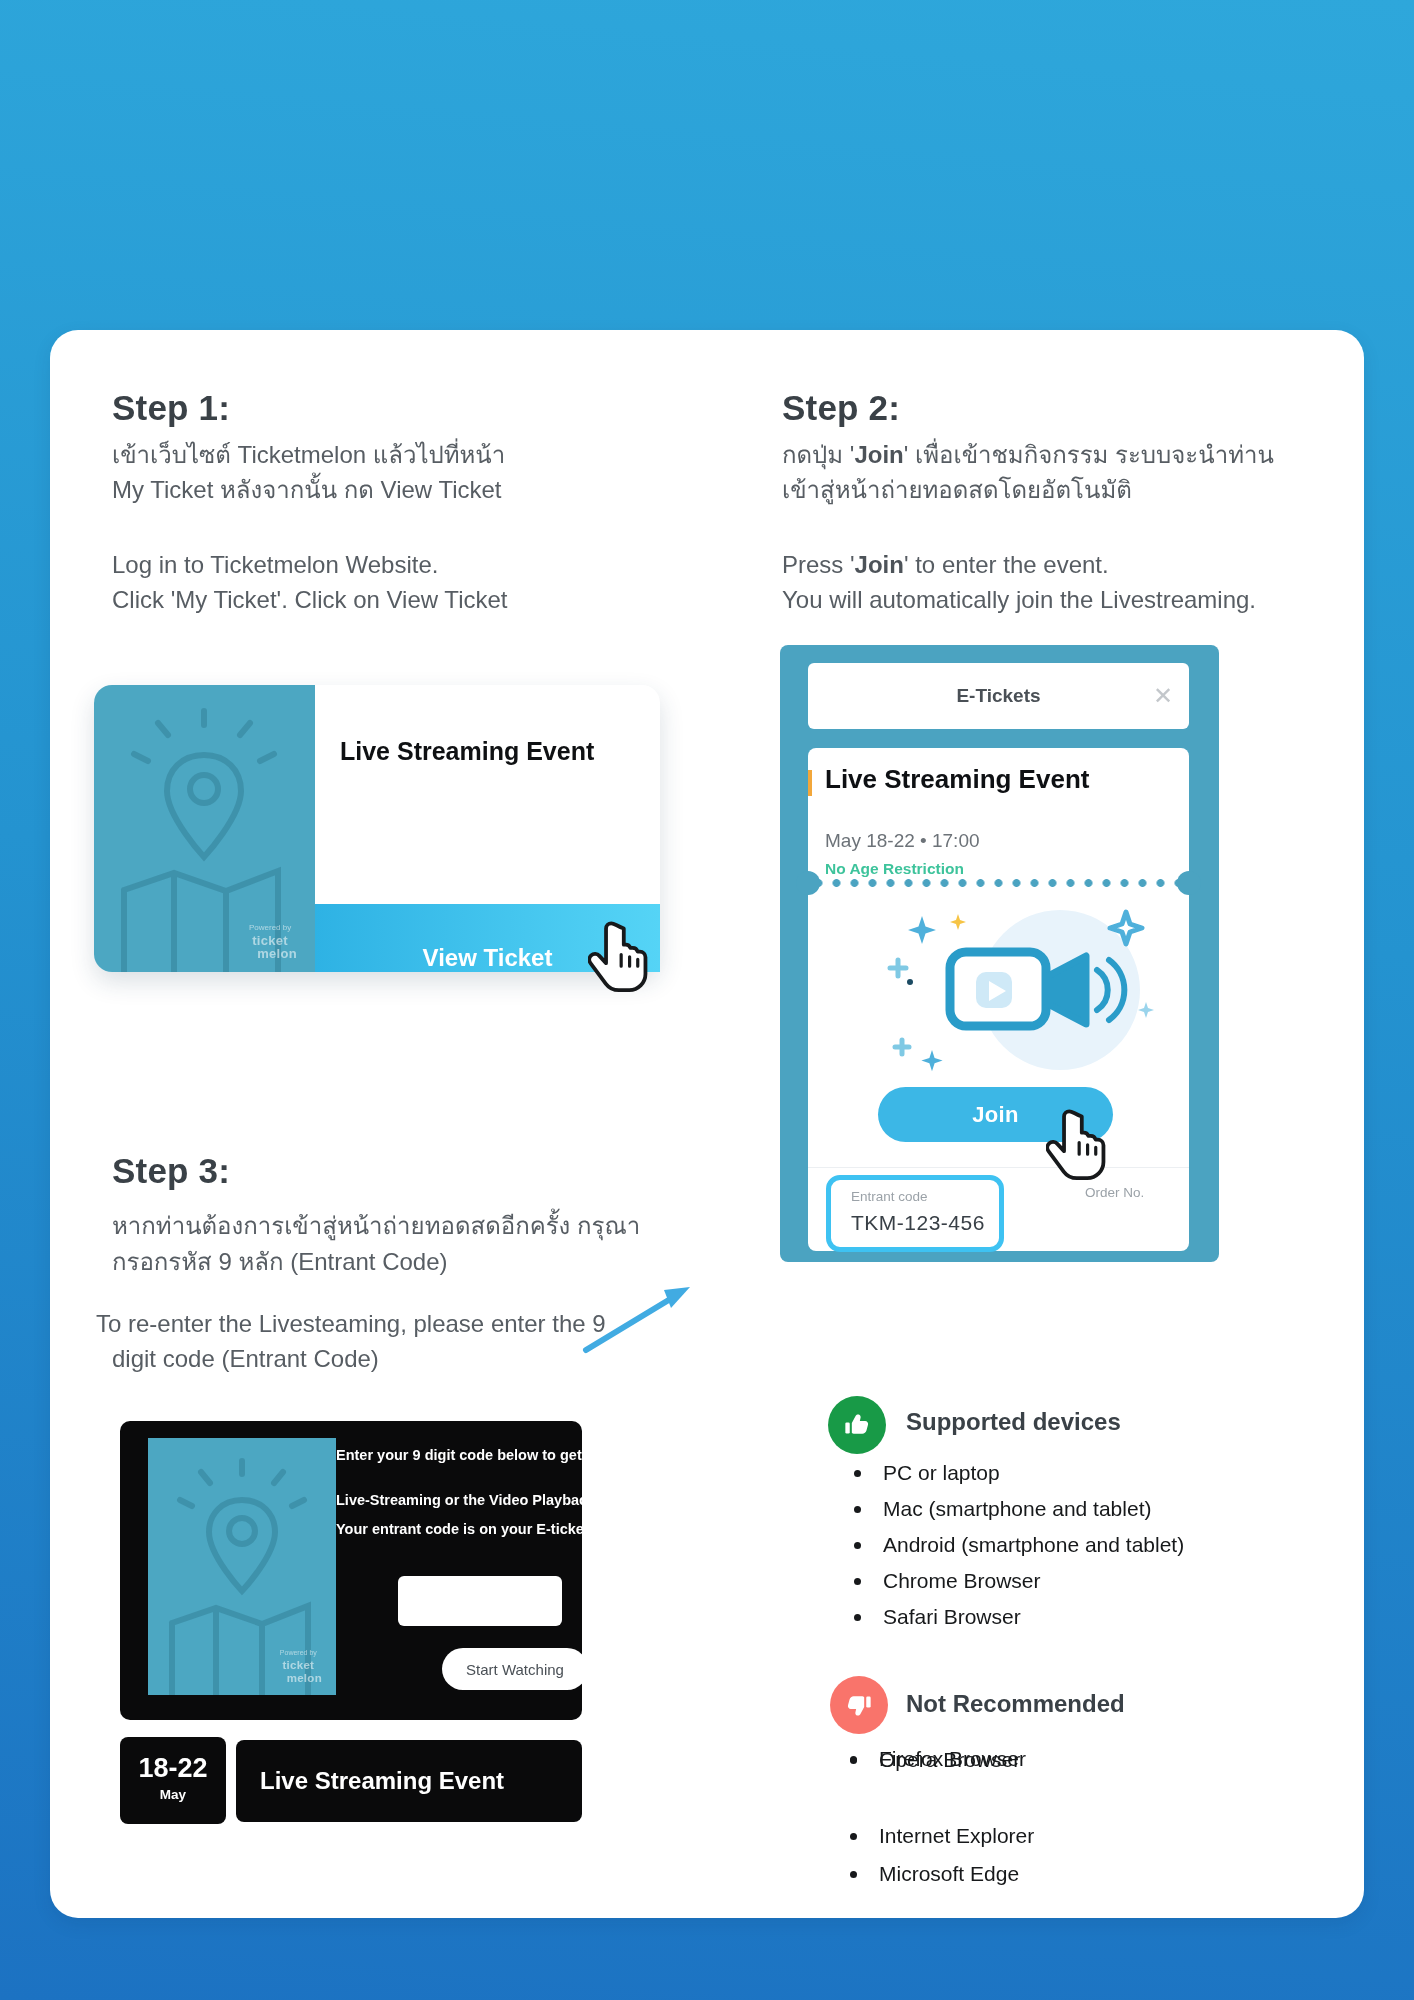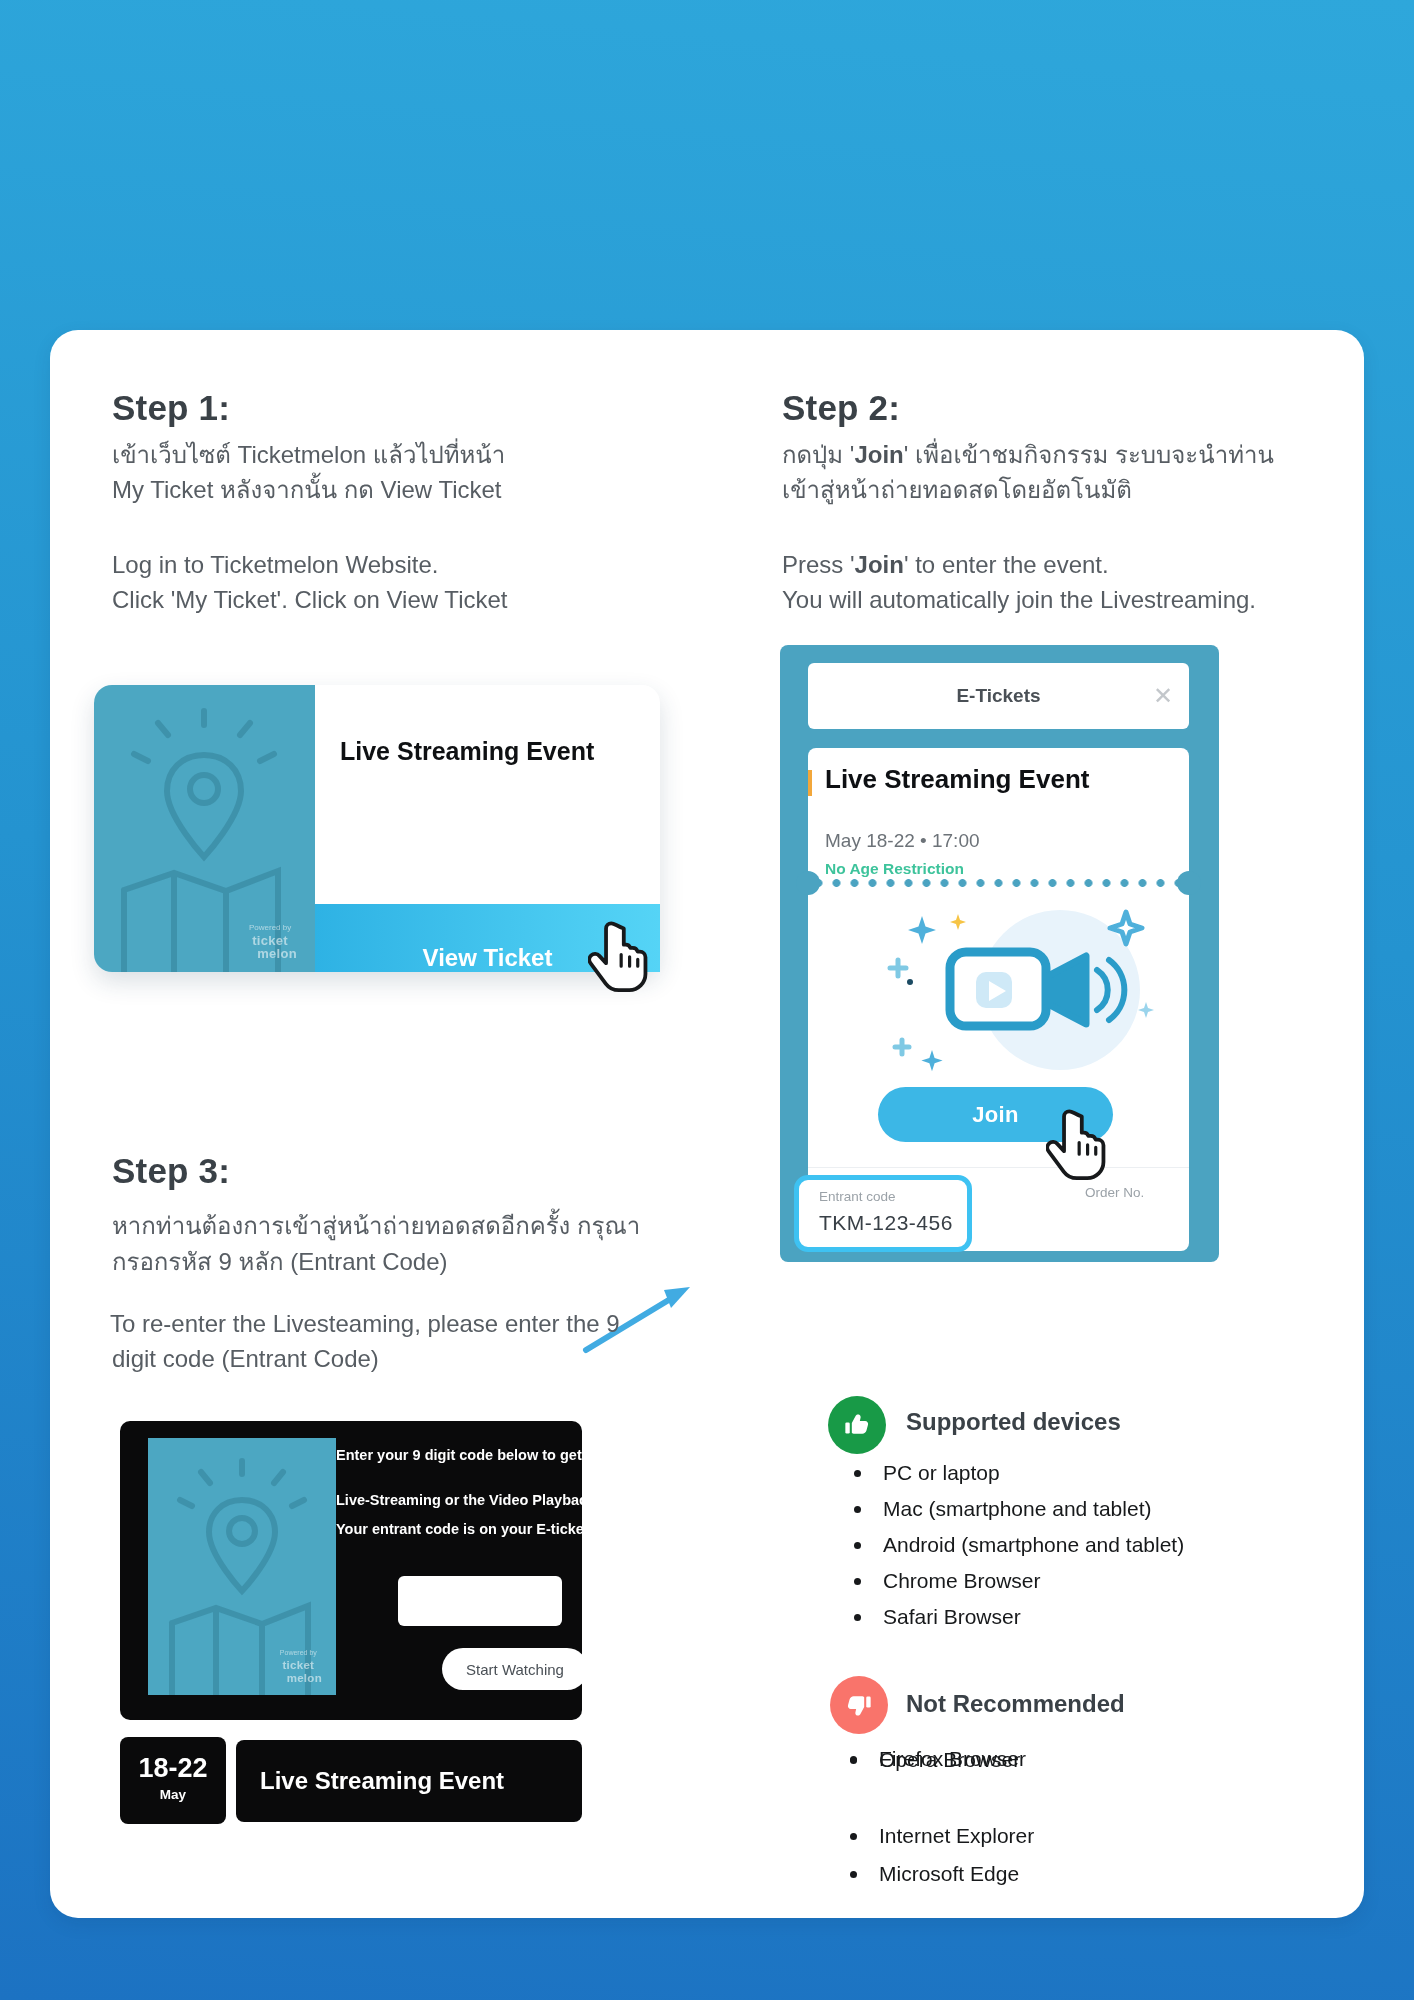--- a/index.html
+++ b/index.html
@@ -26,21 +26,21 @@
   .phone { position:absolute; background:#4BA3C1; border-radius:8px; }
   .ph-header { position:absolute; background:#fff; border-radius:6px; display:flex; align-items:center; justify-content:center;
                font-size:19px; font-weight:700; color:#4A5056; }
   .ph-close { position:absolute; right:16px; top:50%; transform:translateY(-50%); color:#C3C7CB; font-size:24px; font-weight:400; cursor:pointer; }
   .ph-body { position:absolute; background:#fff; border-radius:8px; }
   .dots { position:absolute; background-image:radial-gradient(circle,#4BA3C1 3.6px,rgba(0,0,0,0) 4.2px);
           background-size:18px 10px; background-position:center; background-repeat:repeat-x; }
   .notch { position:absolute; width:24px; height:24px; border-radius:50%; background:#4BA3C1; }
   .join-btn { position:absolute; background:#3CB7E6; border-radius:28px; display:flex; align-items:center; justify-content:center;
               color:#fff; font-size:22px; font-weight:800; letter-spacing:.3px; cursor:pointer; }
-  .hl-box { position:absolute; background:#fff; border:5px solid #3EC2F2; border-radius:14px; }
+  .hl-box { position:absolute; background:#fff; border:5px solid #3EC2F2; border-radius:14px;margin-left:32px; }
   .muted-sm { font-size:13.5px; color:#9BA2A8; }
   
   .dark { position:absolute; background:#0A0A0B; border-radius:10px; }
   .dk-t { position:absolute; color:#fff; font-size:14.5px; font-weight:600; text-align:center; white-space:nowrap; }
   .pill { position:absolute; background:#fff; border-radius:21px; display:flex; align-items:center; justify-content:center;
           font-size:15px; color:#4A5056; cursor:pointer; }
   
   .list-title { position:absolute; font-size:24px; font-weight:800; color:#3A4147; }
   .li { position:absolute; display:flex; align-items:center; height:28px; }
   .li .dot { width:7px; height:7px; border-radius:50%; background:#17191B; margin-right:22px; flex:0 0 auto; }
@@ -145,21 +145,21 @@
   </div>
 
   <svg class="abs" style="left:568px; top:1272px;" width="150" height="95" viewBox="0 0 150 95">
     <path d="M18 78 L104 26" stroke="#41ABE2" stroke-width="6" stroke-linecap="round" fill="none"></path>
     <path d="M122 15 L103 36 L96 18 Z" fill="#41ABE2"></path>
   </svg>
 
   <div class="abs h-step" style="left:112px; top:1151px;">Step 3:</div>
   <div class="abs body-t" style="left:112px; top:1208px;">หากท่านต้องการเข้าสู่หน้าถ่ายทอดสดอีกครั้ง กรุณา</div>
   <div class="abs body-t" style="left:112px; top:1244px;">กรอกรหัส 9 หลัก (Entrant Code)</div>
-  <div class="abs body-t" style="left:110px; top:1306px;">To re-enter the Livesteaming, please enter the 9</div>
+  <div class="abs body-t" style="left:96px; top:1306px;">To re-enter the Livesteaming, please enter the 9</div>
   <div class="abs body-t" style="left:112px; top:1341px;">digit code (Entrant Code)</div>
 
   <div class="dark" style="left:120px; top:1421px; width:462px; height:299px;">
     <div class="teal-img" style="left:28px; top:17px; width:188px; height:257px;">
       <svg width="188" height="257" viewBox="0 0 188 257">
         <g fill="none" stroke="rgba(13,74,92,.22)" stroke-width="6" stroke-linecap="round">
           <path d="M94 62 c-20 0 -33 14 -33 32 0 24 33 59 33 59 s33 -35 33 -59 c0 -18 -13 -32 -33 -32 z"></path>
           <circle cx="94" cy="93" r="13"></circle>
           <path d="M94 36 v-13 M62 45 l-9 -11 M126 45 l9 -11 M44 68 l-12 -6 M144 68 l12 -6"></path>
           <path d="M24 185 L68 170 L114 186 L160 168 L160 257 M24 185 V257 M68 170 V257 M114 186 V257"></path>

